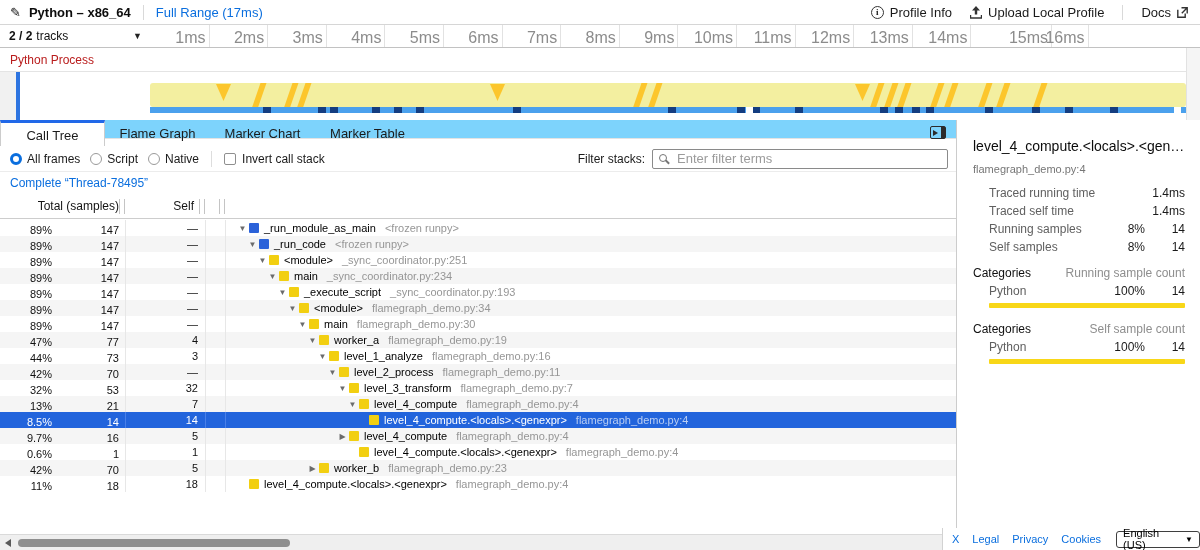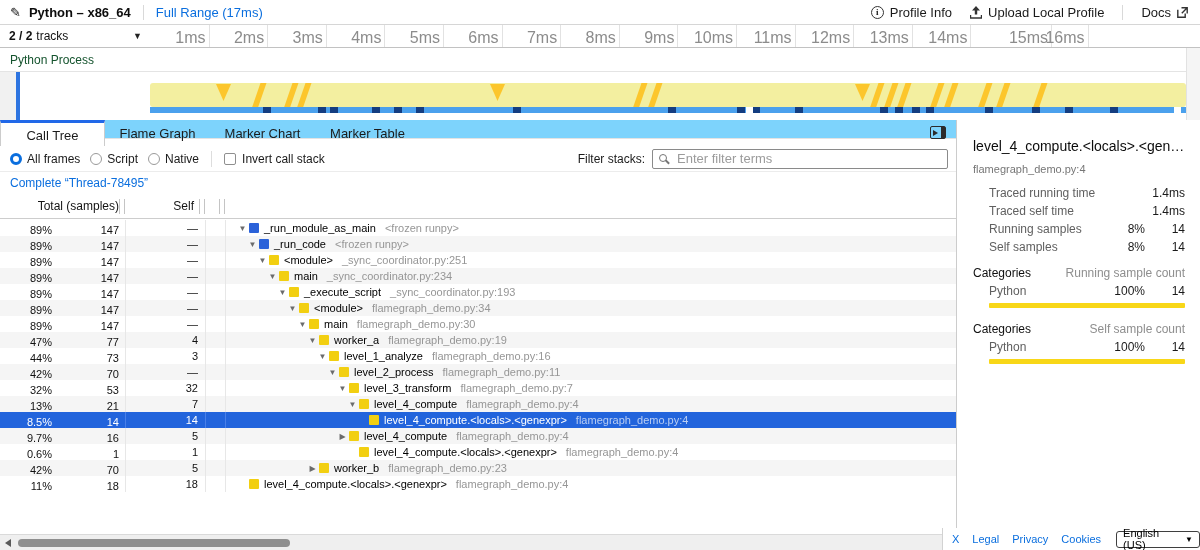--- a/index.html
+++ b/index.html
@@ -21,21 +21,21 @@
   #ruler { top:25px; left:0; width:1200px; height:23px; background:#fff; border-bottom:1px solid #c2c2c2; }
   #tracks-dropdown { position:absolute; left:0; top:0; width:150px; height:22px; display:flex; align-items:center; cursor:pointer; }
   #tracks-dropdown .cnt { font-weight:bold; margin-left:9px; font-size:12px; }
   #tracks-dropdown .word { margin-left:4px; font-size:12px; }
   #tracks-dropdown .caret { position:absolute; right:8px; font-size:9px; color:#222; }
   .tick { position:absolute; top:0; height:22px; width:0; border-left:1px solid #e2e2e2; }
   .tick-label { position:absolute; right:4px; top:4px; font-size:16px; color:#8c8c8c; white-space:nowrap; }
 
   
   #process-row { top:48px; left:0; width:1200px; height:24px; background:#fff; border-bottom:1px solid #e4e4e4; display:flex; align-items:center; }
-  #process-row span { margin-left:10px; font-size:12px; color:#14532d; }
+  #process-row span { margin-left:10px; font-size:12px; color:#b91c1c; }
   #thread-row { top:72px; left:0; width:1200px; height:48px; background:#fff; }
   #thread-gutter { left:0; top:0; width:16px; height:48px; background:#f1f1f1; }
   #thread-accent { left:16px; top:0; width:4px; height:48px; background:#2d74e0; }
   #thread-label-area { left:20px; top:0; width:130px; height:48px; background:#f0f8fe; display:flex; align-items:center; }
   #thread-label-area span { margin-left:9px; font-size:12px; color:#111; }
   #track-band { left:150px; top:11px; width:1036px; height:24px; border-radius:3px; overflow:hidden; }
   .marker-arrow { position:absolute; top:1px; width:15px; height:17px; clip-path:polygon(0 0,100% 0,50% 100%); }
   .marker-slash { position:absolute; top:-2px; width:6px; height:30px; transform:skewX(-19deg); }
   #sample-strip { left:150px; top:35px; width:1036px; height:6px; }
   .seg { position:absolute; top:0; height:6px; }

